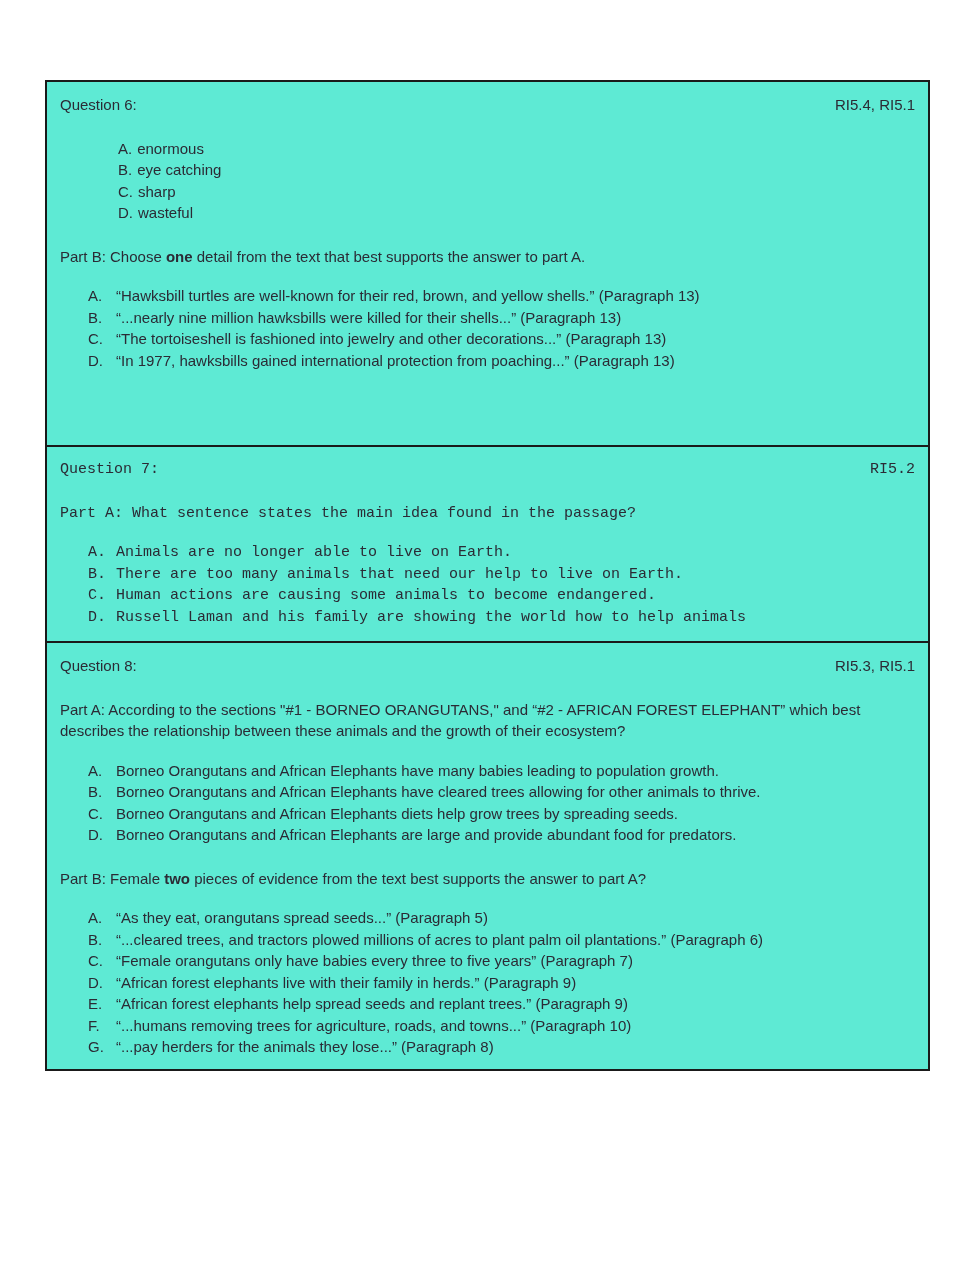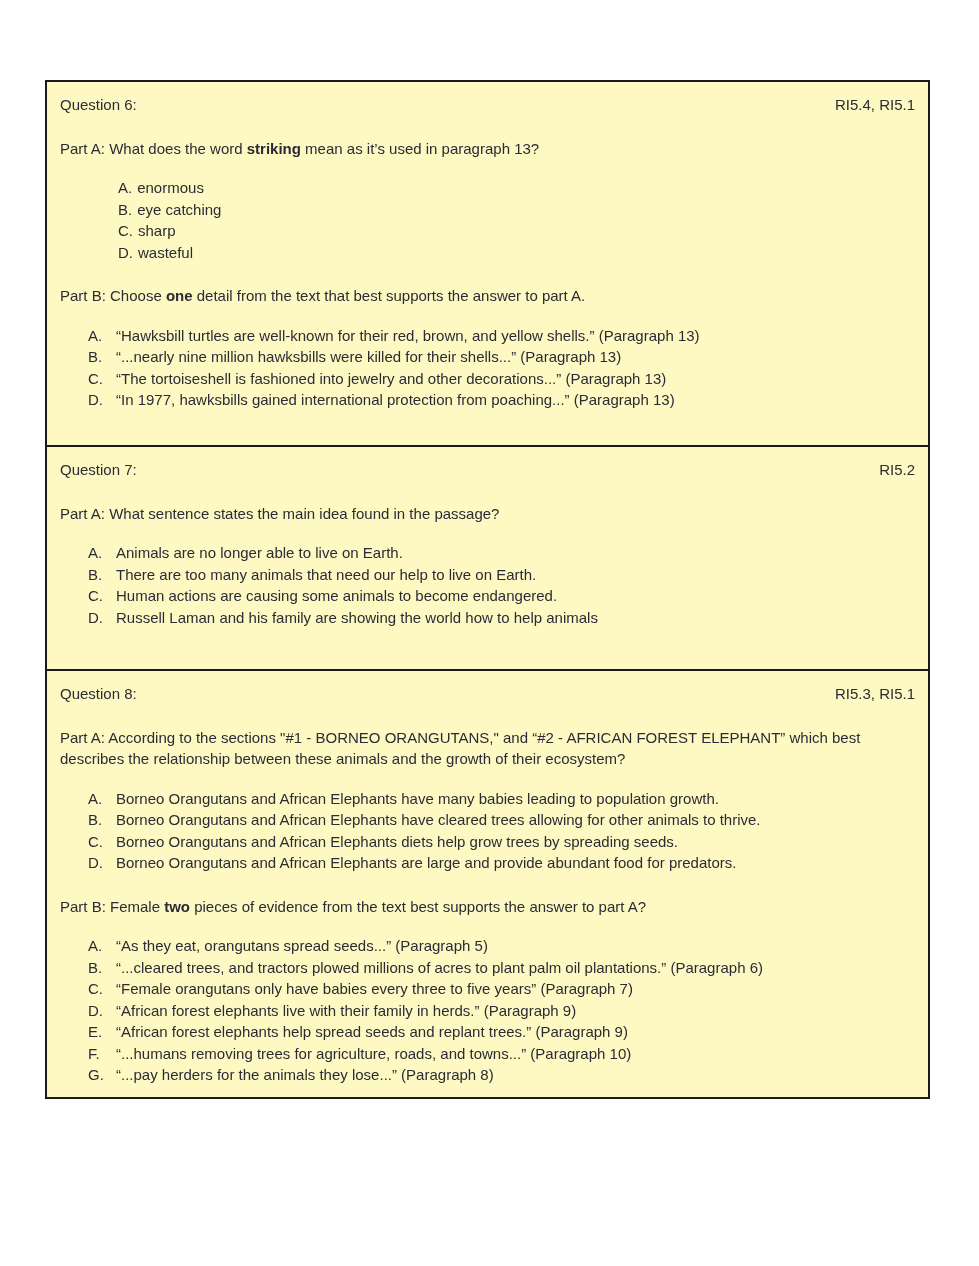--- a/index.html
+++ b/index.html
@@ -14,34 +14,34 @@
     font-family: "Liberation Sans", sans-serif;
     color: #2b2b35;
   }
   .sheet {
     position: absolute;
     left: 45px;
     top: 80px;
     width: 885px;
     border: 2px solid #1a1a1a;
     box-sizing: border-box;
-    background: #fef9c3;
+    background: #5eead4;
   }
   .section {
     box-sizing: border-box;
     padding: 12px 13px 0 13px;
     font-size: 15px;
     line-height: 21.5px;
     overflow: hidden;
   }
   .section + .section {
     border-top: 2px solid #1a1a1a;
   }
   .sec-q6 { height: 363px; }
-  .sec-q7 { height: 224px; }
+  .sec-q7 { height: 196px; font-family: Liberation Mono, monospace; }
   .sec-q8 { height: 428px; }
   .q-header {
     display: flex;
     justify-content: space-between;
     align-items: baseline;
     margin-bottom: 22px;
   }
   .para {
     margin: 0 0 18px 0;
   }
@@ -73,21 +73,20 @@
 </head>
 <body>
 
 <div class="sheet">
 
   <div class="section sec-q6">
     <div class="q-header">
       <span>Question 6:</span>
       <span>RI5.4, RI5.1</span>
     </div>
-    <p class="para"><span>Part A: What does the word </span><strong>striking</strong><span> mean as it’s used in paragraph 13?</span></p>
     <div class="opts opts-inline">
       <div class="opt">
         <span class="letter">A.</span>
         <span class="opt-text">enormous</span>
       </div>
       <div class="opt">
         <span class="letter">B.</span>
         <span class="opt-text">eye catching</span>
       </div>
       <div class="opt">

